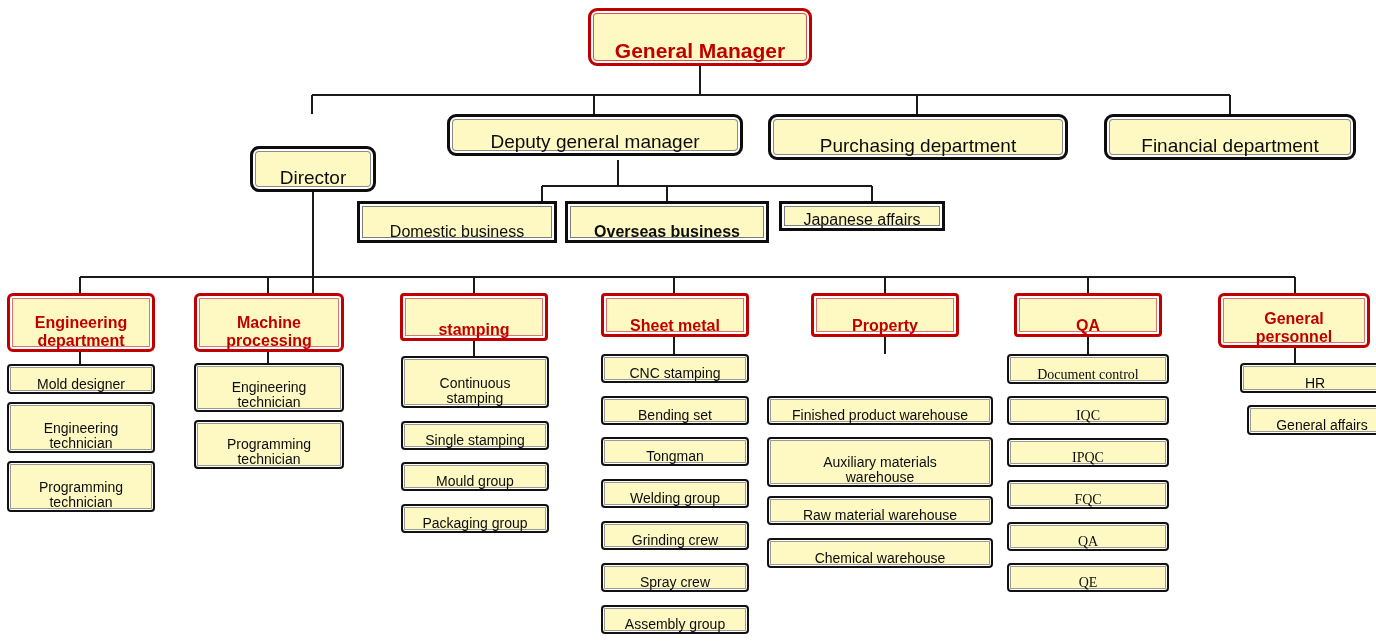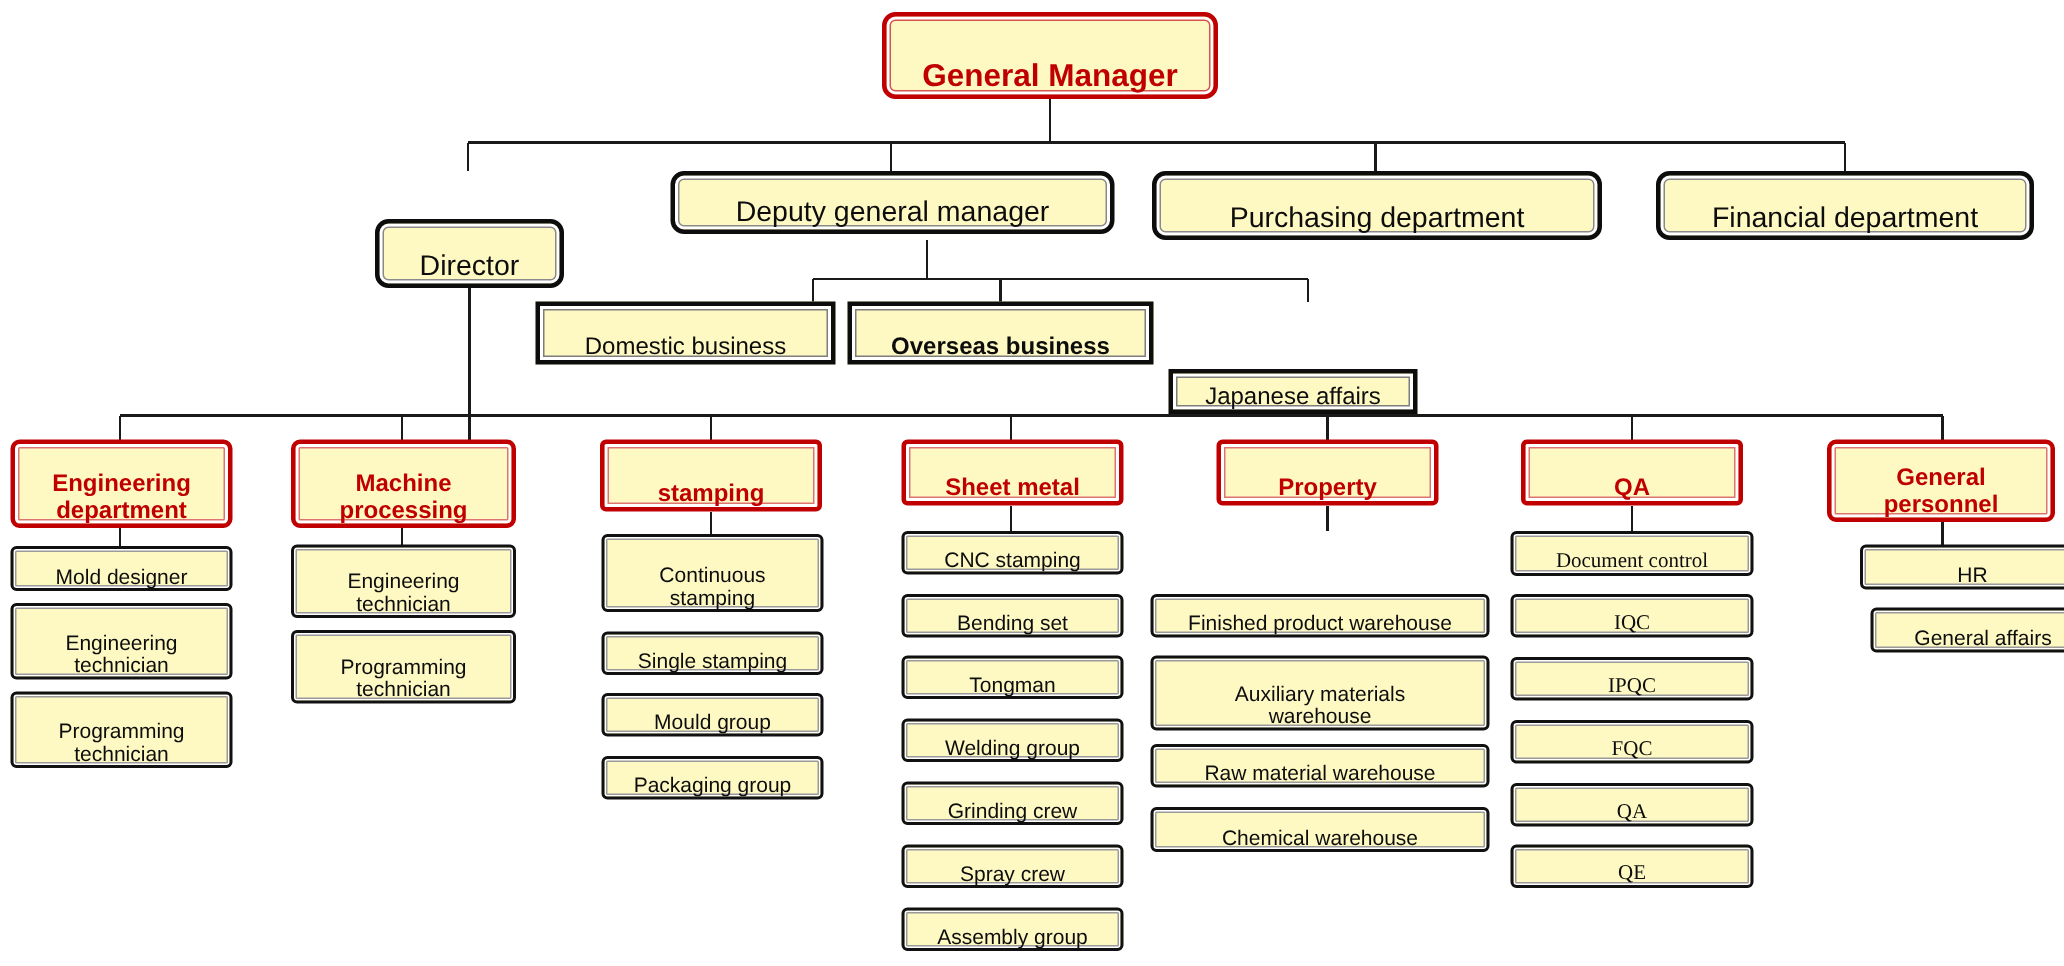--- a/index.html
+++ b/index.html
@@ -155,21 +155,21 @@
   <div class="node mgmt" style="left:1104px; top:114px; width:252px; height:46px;">
     <span class="label">Financial department</span>
   </div>
 
   <div class="node biz" style="left:357px; top:201px; width:200px; height:42px;">
     <span class="label">Domestic business</span>
   </div>
   <div class="node biz" style="left:565px; top:201px; width:204px; height:42px;font-weight:bold;">
     <span class="label">Overseas business</span>
   </div>
-  <div class="node biz" style="left:779px; top:201px; width:166px; height:30px;margin-top:45px;">
+  <div class="node biz" style="left:779px; top:201px; width:166px; height:30px;">
     <span class="label">Japanese affairs</span>
   </div>
 
   <div class="node dept" style="left:7px; top:293px; width:148px; height:59px;">
     <span class="label">Engineering
 department</span>
   </div>
   <div class="node dept" style="left:194px; top:293px; width:150px; height:59px;">
     <span class="label">Machine
 processing</span>

